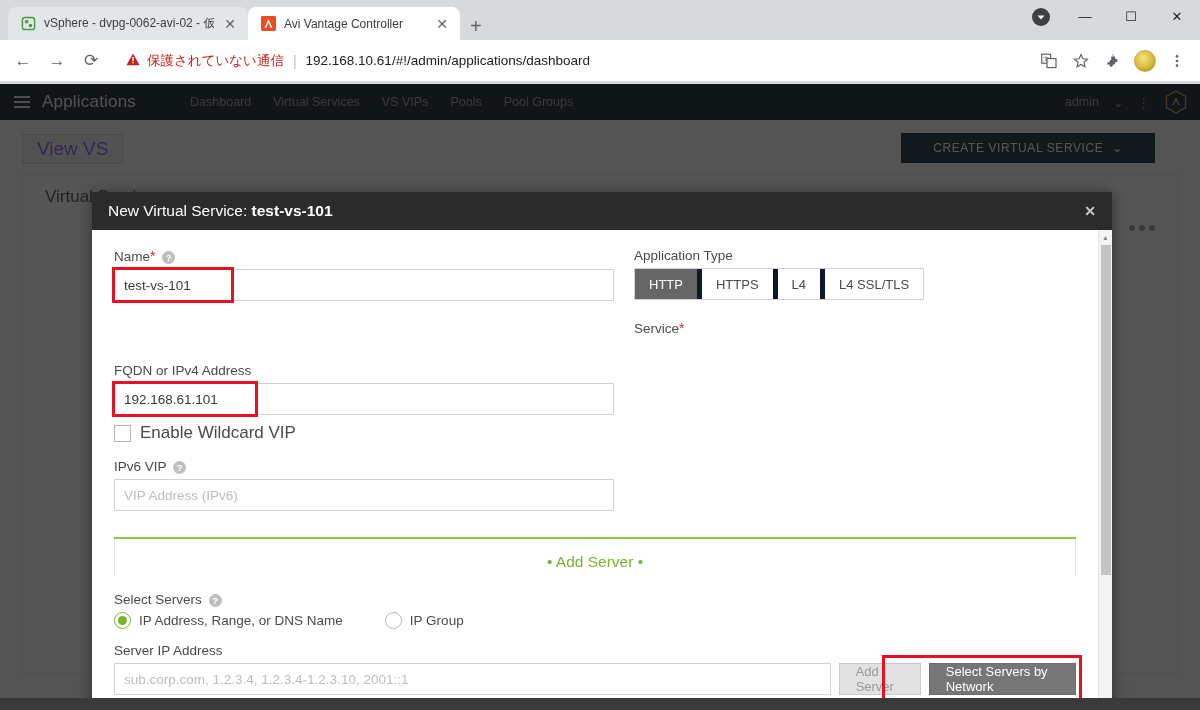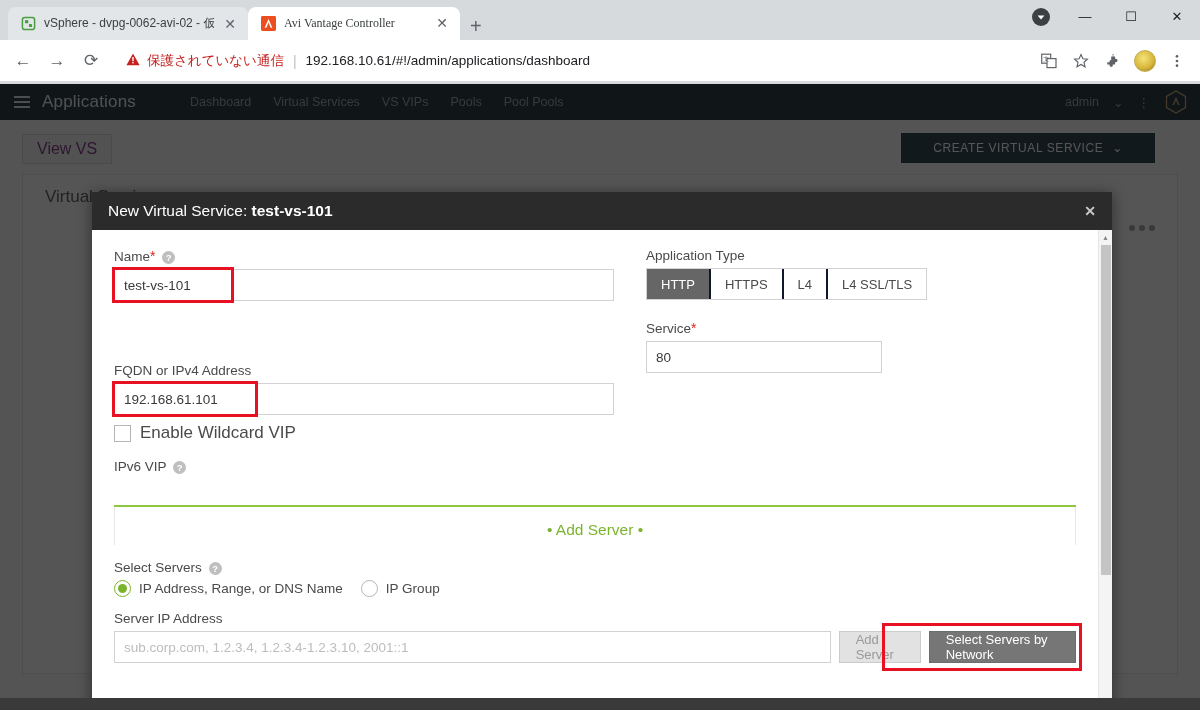--- a/index.html
+++ b/index.html
@@ -17,21 +17,21 @@
     height: 40px; background: #d6dadd;
     display: flex; align-items: flex-end; padding-left: 8px; position: relative;
   }
   .tab {
     display: flex; align-items: center; gap: 8px;
     height: 33px; padding: 0 10px 0 12px;
     border-radius: 8px 8px 0 0; font-size: 12px; color: #3c4043;
     max-width: 240px; position: relative;
   }
   .tab.inactive { background: #e2e6e9; }
-  .tab.active { background: #ffffff; font-family: Liberation Serif, serif; }
+  .tab.active { background: #ffffff; }
   .tab-favicon { width: 16px; height: 16px; flex: 0 0 16px; display: flex; align-items: center; justify-content: center; }
   .tab-title {
     white-space: nowrap; overflow: hidden; text-overflow: clip;
     flex: 1 1 auto; font-size: 12px;
   }
   .tab-close { font-size: 14px; color: #5f6368; line-height: 1; padding: 0 2px; }
   .newtab { font-size: 20px; color: #5f6368; margin: 0 0 4px 10px; line-height: 1; }
 
   .wincontrols {
     position: absolute; right: 0; top: 0; height: 32px; display: flex; align-items: center;
@@ -78,21 +78,21 @@
   .appnav-right { position: absolute; right: 12px; display: flex; align-items: center; gap: 14px; color: #8f9ea6; font-size: 12.5px; }
   .hexlogo {
     width: 24px; height: 26px; display: flex; align-items: center; justify-content: center;
     color: #c7a76a;
   }
 
   .appbody { padding: 14px 22px; }
   .viewvs-btn {
     display: inline-flex; align-items: center; justify-content: center;
     height: 30px; padding: 0 14px; border: 1px solid #d2d7da; background: #f3f4f5;
-    font-size: 16px; color: #701a75;
+    font-size: 19px; color: #8b5cf6;
   }
   .panel { margin-top: 10px; background: #fff; border: 1px solid #e3e5e6; height: 500px; position: relative; }
   .panel-title { font-size: 17px; color: #4a4a4a; padding: 12px 22px; }
   .create-vs-btn {
     position: absolute; right: 22px; top: -42px; height: 30px; padding: 0 32px;
     background: #0d2a38; color: #fff; font-size: 12px; letter-spacing: .6px;
     display: inline-flex; align-items: center; gap: 9px;
   }
   .ellipsis-btn { position: absolute; right: 22px; top: 50px; display: flex; gap: 4px; }
   .ellipsis-btn i { width: 6px; height: 6px; border-radius: 50%; background: #9b9b9b; display: block; }
@@ -113,21 +113,21 @@
   .modal-title b { font-weight: 700; }
   .modal-close {
     position: absolute; right: 0; top: 0; width: 44px; height: 38px;
     display: flex; align-items: center; justify-content: center;
     color: #c9c9c9; font-size: 14px; font-weight: 700;
   }
 
   .modal-body { position: relative; flex: 1 1 auto; overflow: hidden; background: #fff; }
   .modal-scroll { position: absolute; inset: 0 14px 0 0; padding: 18px 22px 0 22px; }
 
-  .form-grid { display: flex; gap: 32px; }
+  .form-grid { display: flex; gap: 20px; }
   .col-left { width: 500px; flex: 0 0 500px; }
   .col-right { flex: 1 1 auto; }
 
   label.fl { display: block; font-size: 13.5px; color: #4a4a4a; margin-bottom: 5px; }
   .req { color: #e02020; font-size: 14px; }
   .helpq {
     display: inline-flex; align-items: center; justify-content: center;
     width: 13px; height: 13px; border-radius: 50%; background: #bfbfbf; color: #fff;
     font-size: 9.5px; font-weight: 700; vertical-align: middle; margin-left: 3px;
   }
@@ -138,36 +138,36 @@
   }
   input.tf::placeholder { color: #bdbdbd; }
 
   .mark {
     position: absolute; border: 3px solid #e81123; pointer-events: none;
   }
 
   .btngroup { display: inline-flex; border: 1px solid #d2d2d2; }
   .btngroup > div {
     height: 30px; padding: 0 14px; display: flex; align-items: center; justify-content: center;
-    font-size: 13px; color: #4a4a4a; border-right: 2px solid #0f172a; background: #fff;
+    font-size: 13px; color: #4a4a4a; border-right: 5px solid #0f172a; background: #fff;
   }
   .btngroup > div:last-child { border-right: none; }
   .btngroup > div.sel { background: #666; color: #fff; }
 
   .chkrow { display: flex; align-items: center; gap: 9px; margin-top: 8px; }
   .chkbox { width: 17px; height: 17px; border: 1px solid #b5b5b5; background: #fff; }
   .chklabel { font-size: 17px; color: #4a4a4a; }
 
   .section-div { margin-top: 26px; border-top: 2px solid #8dc63f; }
   .section-hdr {
     text-align: center; color: #7cb32d; font-size: 15.5px; padding: 14px 0 6px 0;
     border-left: 1px solid #e6e6e6; border-right: 1px solid #e6e6e6;
   }
 
-  .radio-row { display: flex; align-items: center; gap: 18px; }
+  .radio-row { display: flex; align-items: center; gap: 42px; }
   .radio { display: flex; align-items: center; gap: 8px; font-size: 13.5px; color: #4a4a4a; }
   .rdot { width: 17px; height: 17px; border-radius: 50%; border: 1px solid #b5b5b5; background: #fff; display: flex; align-items: center; justify-content: center; }
   .rdot.on { border-color: #7cb32d; }
   .rdot.on i { width: 9px; height: 9px; border-radius: 50%; background: #7cb32d; display: block; }
 
   .srvrow { display: flex; gap: 8px; margin-top: 4px; }
   .btn-flat {
     height: 32px; padding: 0 16px; display: flex; align-items: center; justify-content: center;
     font-size: 13px; border: 1px solid #cbcbcb;
   }
@@ -285,21 +285,21 @@
             <i></i>
             <i></i>
             <i></i>
           </span>
         <span class="appnav-title">Applications</span>
         <span class="appnav-links">
           <span>Dashboard</span>
           <span>Virtual Services</span>
           <span>VS VIPs</span>
           <span>Pools</span>
-          <span>Pool Pools</span>
+          <span>Pool Groups</span>
         </span>
         <span class="appnav-right">
           <span>admin</span>
           <span>⌄</span>
           <span>⋮</span>
           <span class="hexlogo">
             <svg width="22" height="24" viewBox="0 0 22 24">
                 <path d="M11 1 L20.5 6.4 V17.6 L11 23 L1.5 17.6 V6.4 Z" fill="none" stroke="#c7a76a" stroke-width="1.2"></path>
                 <path d="M11 7 L14.6 15 L13.1 15 L11 10.2 L8.9 15 L7.4 15 Z" fill="#c7a76a"></path>
               </svg>
@@ -359,35 +359,35 @@
 
               <div class="chkrow">
                 <span class="chkbox"></span>
                 <span class="chklabel">Enable Wildcard VIP</span>
               </div>
 
               <label class="fl" style="margin-top:16px;">
                 <span>IPv6 VIP</span>
                 <span class="helpq">?</span>
               </label>
+              <input class="tf" placeholder="VIP Address (IPv6)" style="">
             </div>
 
             <div class="col-right">
               <label class="fl">Application Type</label>
               <div class="btngroup">
                 <div class="sel">HTTP</div>
                 <div>HTTPS</div>
                 <div>L4</div>
                 <div>L4 SSL/TLS</div>
               </div>
 
               <label class="fl" style="margin-top:20px;">
                 <span>Service</span><span class="req">*</span>
               </label>
-              <input class="tf" style="width: 236px;" value="80">
             </div>
           </div>
 
           <div class="section-div"></div>
           <div class="section-hdr">• Add Server •</div>
 
           <label class="fl" style="margin-top:15px;">
             <span>Select Servers</span>
             <span class="helpq">?</span>
           </label>

